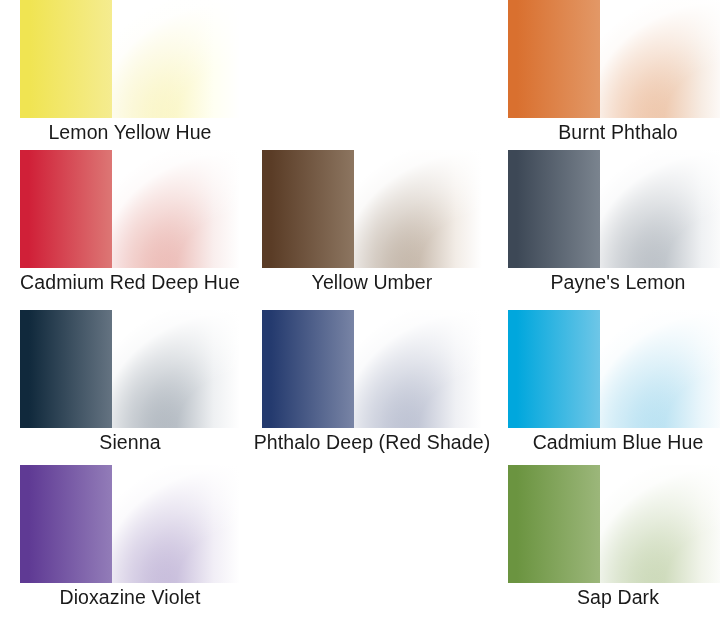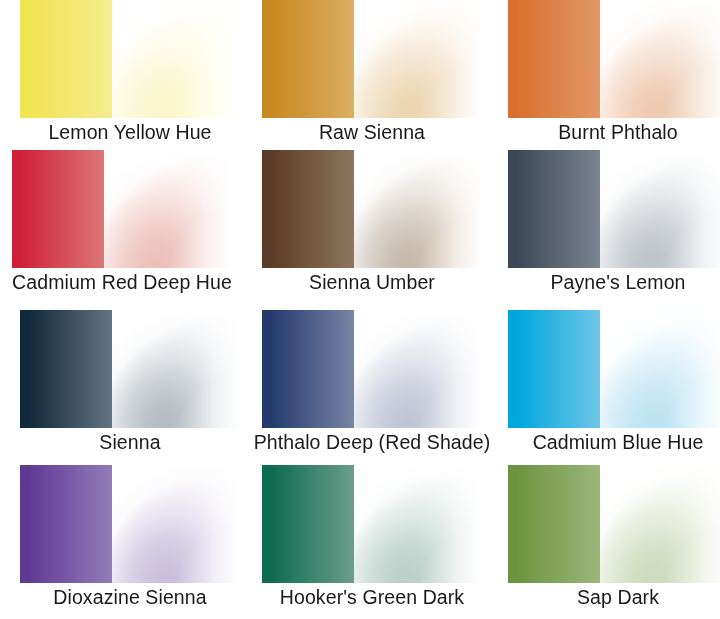--- a/index.html
+++ b/index.html
@@ -75,47 +75,40 @@
 <body>
 
 <div id="swatch-grid">
     <div class="swatch-cell" style="left: 20px; top: 0px; width: 220px;">
       <div class="swatch-chip">
         <div class="swatch-grad" style="background: linear-gradient(to right, rgb(240, 228, 82) 0%, rgb(240, 228, 82) 4%, rgb(246, 238, 160) 52%, rgb(255, 255, 242) 88%, rgb(255, 255, 255) 100%);"></div>
         <div class="swatch-corner"></div>
       </div>
       <div class="swatch-label swatch-label-wide">Lemon Yellow Hue</div>
     </div>
-    <div class="swatch-cell" style="left: 262px; top: 0px; width: 220px;">
-      <div class="swatch-chip">
-        <div class="swatch-grad" style="background: linear-gradient(to right, rgb(200, 136, 31) 0%, rgb(200, 136, 31) 4%, rgb(223, 185, 119) 52%, rgb(248, 239, 226) 88%, rgb(255, 255, 255) 100%);"></div>
-        <div class="swatch-corner"></div>
-      </div>
-      <div class="swatch-label swatch-label-wide">Raw Sienna</div>
-    </div>
     <div class="swatch-cell" style="left: 508px; top: 0px; width: 220px;">
       <div class="swatch-chip">
         <div class="swatch-grad" style="background: linear-gradient(to right, rgb(217, 112, 47) 0%, rgb(217, 112, 47) 4%, rgb(229, 163, 118) 52%, rgb(247, 236, 227) 88%, rgb(255, 255, 255) 100%);"></div>
         <div class="swatch-corner"></div>
       </div>
       <div class="swatch-label swatch-label-wide">Burnt Phthalo</div>
     </div>
-    <div class="swatch-cell" style="left: 12px; top: 150px; width: 220px;">
+    <div class="swatch-cell" style="left: 20px; top: 150px; width: 220px;">
       <div class="swatch-chip">
         <div class="swatch-grad" style="background: linear-gradient(to right, rgb(208, 32, 56) 0%, rgb(208, 32, 56) 4%, rgb(224, 142, 133) 52%, rgb(249, 238, 237) 88%, rgb(255, 255, 255) 100%);"></div>
         <div class="swatch-corner"></div>
       </div>
       <div class="swatch-label swatch-label-wide">Cadmium Red Deep Hue</div>
     </div>
     <div class="swatch-cell" style="left: 262px; top: 150px; width: 220px;">
       <div class="swatch-chip">
         <div class="swatch-grad" style="background: linear-gradient(to right, rgb(90, 60, 38) 0%, rgb(90, 60, 38) 4%, rgb(154, 133, 112) 52%, rgb(242, 236, 230) 88%, rgb(255, 255, 255) 100%);"></div>
         <div class="swatch-corner"></div>
       </div>
-      <div class="swatch-label swatch-label-wide">Sienna Umber</div>
+      <div class="swatch-label swatch-label-wide">Yellow Umber</div>
     </div>
     <div class="swatch-cell" style="left: 508px; top: 150px; width: 220px;">
       <div class="swatch-chip">
         <div class="swatch-grad" style="background: linear-gradient(to right, rgb(61, 72, 86) 0%, rgb(61, 72, 86) 4%, rgb(139, 148, 158) 52%, rgb(239, 241, 243) 88%, rgb(255, 255, 255) 100%);"></div>
         <div class="swatch-corner"></div>
       </div>
       <div class="swatch-label swatch-label-wide">Payne's Lemon</div>
     </div>
     <div class="swatch-cell" style="left: 20px; top: 310px; width: 220px;">
       <div class="swatch-chip">
@@ -136,28 +129,21 @@
         <div class="swatch-grad" style="background: linear-gradient(to right, rgb(0, 167, 221) 0%, rgb(0, 167, 221) 4%, rgb(140, 207, 234) 52%, rgb(234, 246, 251) 88%, rgb(255, 255, 255) 100%);"></div>
         <div class="swatch-corner"></div>
       </div>
       <div class="swatch-label swatch-label-wide">Cadmium Blue Hue</div>
     </div>
     <div class="swatch-cell" style="left: 20px; top: 465px; width: 220px;">
       <div class="swatch-chip">
         <div class="swatch-grad" style="background: linear-gradient(to right, rgb(95, 58, 148) 0%, rgb(95, 58, 148) 4%, rgb(160, 142, 194) 52%, rgb(241, 238, 246) 88%, rgb(255, 255, 255) 100%);"></div>
         <div class="swatch-corner"></div>
       </div>
-      <div class="swatch-label swatch-label-wide">Dioxazine Sienna</div>
-    </div>
-    <div class="swatch-cell" style="left: 262px; top: 465px; width: 220px;">
-      <div class="swatch-chip">
-        <div class="swatch-grad" style="background: linear-gradient(to right, rgb(13, 107, 79) 0%, rgb(13, 107, 79) 4%, rgb(133, 171, 157) 52%, rgb(238, 243, 241) 88%, rgb(255, 255, 255) 100%);"></div>
-        <div class="swatch-corner"></div>
-      </div>
-      <div class="swatch-label swatch-label-wide">Hooker's Green Dark</div>
+      <div class="swatch-label swatch-label-wide">Dioxazine Violet</div>
     </div>
     <div class="swatch-cell" style="left: 508px; top: 465px; width: 220px;">
       <div class="swatch-chip">
         <div class="swatch-grad" style="background: linear-gradient(to right, rgb(107, 148, 64) 0%, rgb(107, 148, 64) 4%, rgb(169, 192, 138) 52%, rgb(241, 244, 234) 88%, rgb(255, 255, 255) 100%);"></div>
         <div class="swatch-corner"></div>
       </div>
       <div class="swatch-label swatch-label-wide">Sap Dark</div>
     </div>
   </div>
 

